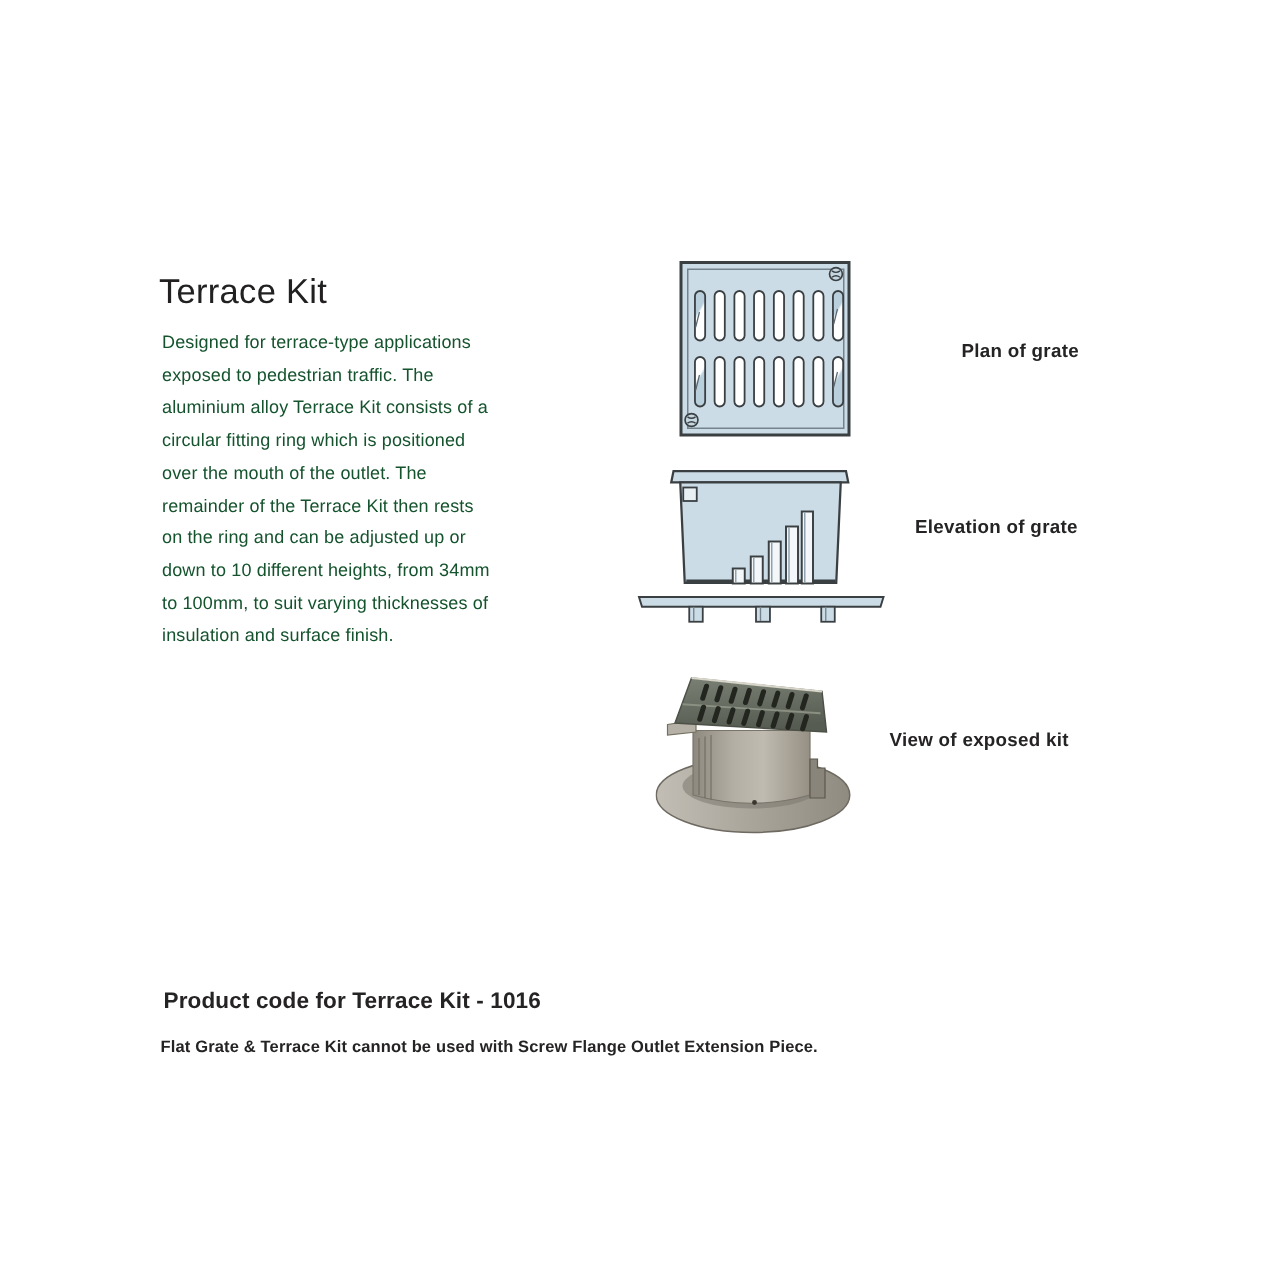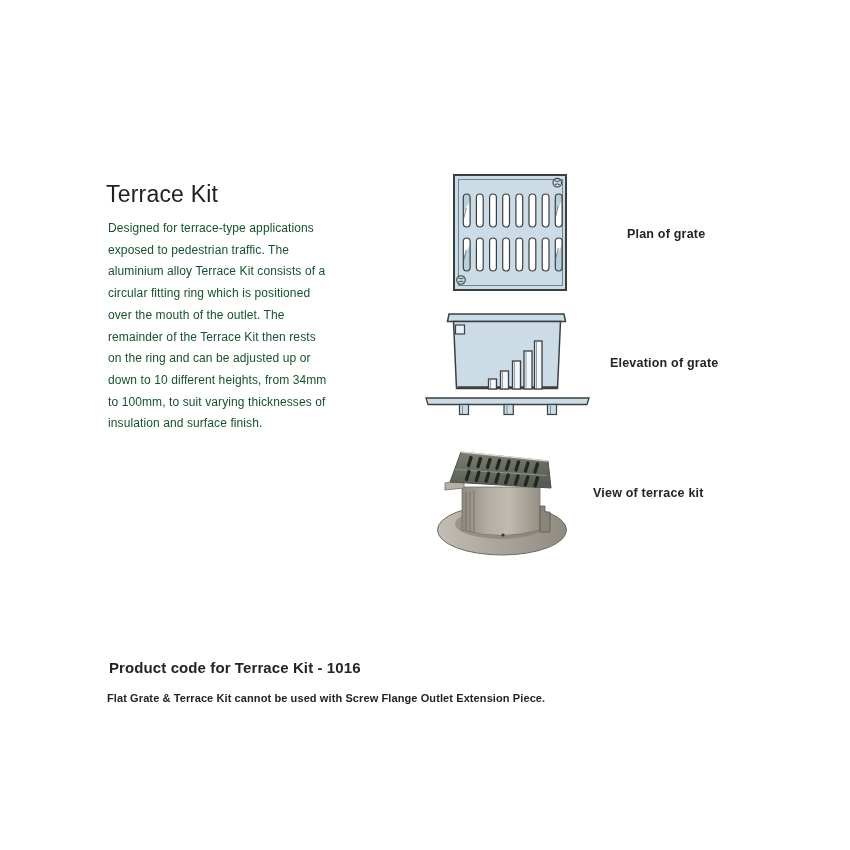--- a/index.html
+++ b/index.html
@@ -15,22 +15,22 @@
     letter-spacing:0.2px;
   }
   .intro{
     left:108px;top:206px;width:312px;
     font-size:12px;line-height:21.7px;color:#14532d;
     white-space:pre-line;letter-spacing:0.1px;
   }
   .fig-label{
     font-size:12.5px;font-weight:bold;color:#252323;letter-spacing:0.2px;
   }
-  .plan-label{left:599px;top:227px;padding-left:28px;}
-  .elev-label{left:598px;top:356px;padding-left:12px;}
+  .plan-label{left:613px;top:227px;padding-left:28px;}
+  .elev-label{left:598px;top:344px;padding-left:12px;}
   .view-label{left:593px;top:486px;}
   .footer-line{
     font-weight:bold;color:#252323;letter-spacing:0.1px;
   }
   .product-code{left:109px;top:659px;font-size:15px;}
   .note{left:107px;top:692px;font-size:11px;}
   .fig{line-height:0;}
   .fig-plan{left:452px;top:172px;}
   .fig-elev{left:424px;top:312px;}
   .fig-photo{left:437px;top:444px;}
@@ -192,16 +192,16 @@
         <line x1="51.6" y1="29.3" x2="49.1" y2="37.3"></line>
         <line x1="61.4" y1="30.2" x2="58.9" y2="38.2"></line>
         <line x1="71.2" y1="31.1" x2="68.7" y2="39.1"></line>
         <line x1="81" y1="32" x2="78.5" y2="40"></line>
         <line x1="90.8" y1="32.9" x2="88.3" y2="40.9"></line>
         <line x1="100.6" y1="33.8" x2="98.1" y2="41.8"></line>
       </g>
     </g>
   </svg>
 </div>
-<div class="abs fig-label view-label">View of terrace kit</div>
+<div class="abs fig-label view-label">View of exposed kit</div>
 
 <div class="abs footer-line product-code">Product code for Terrace Kit - 1016</div>
 <div class="abs footer-line note">Flat Grate &amp; Terrace Kit cannot be used with Screw Flange Outlet Extension Piece.</div>
 
 </body></html>

